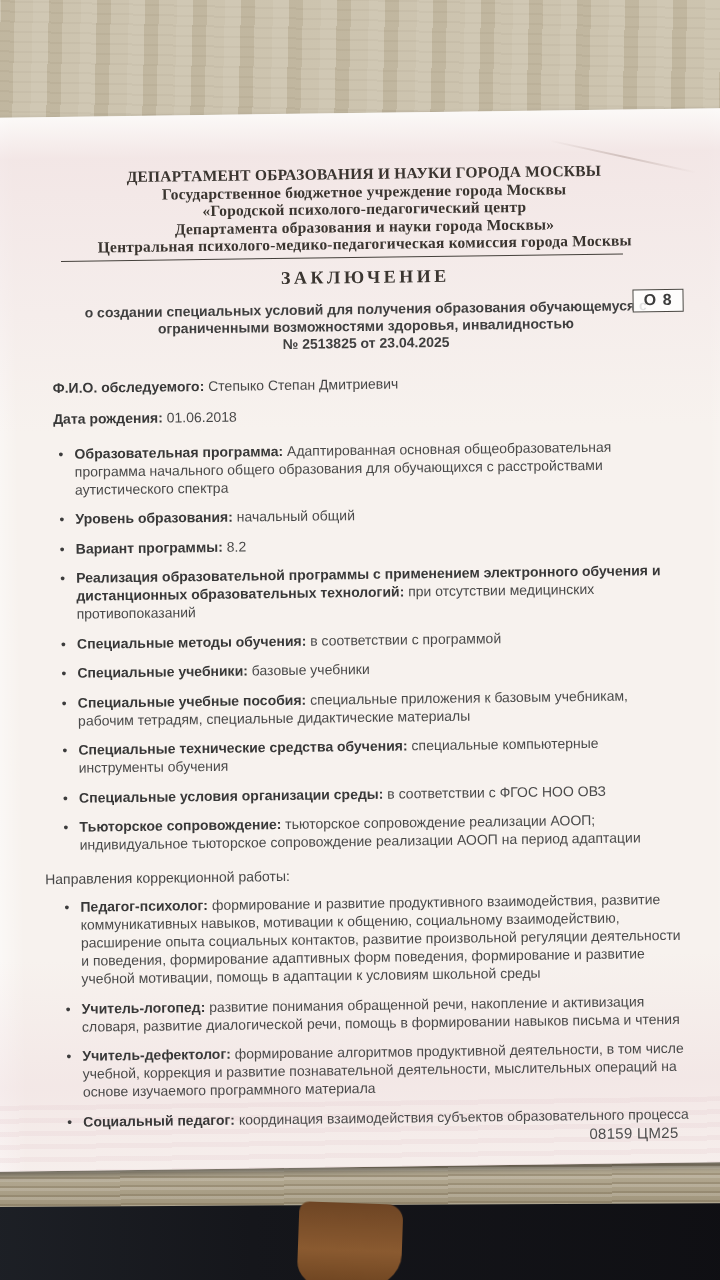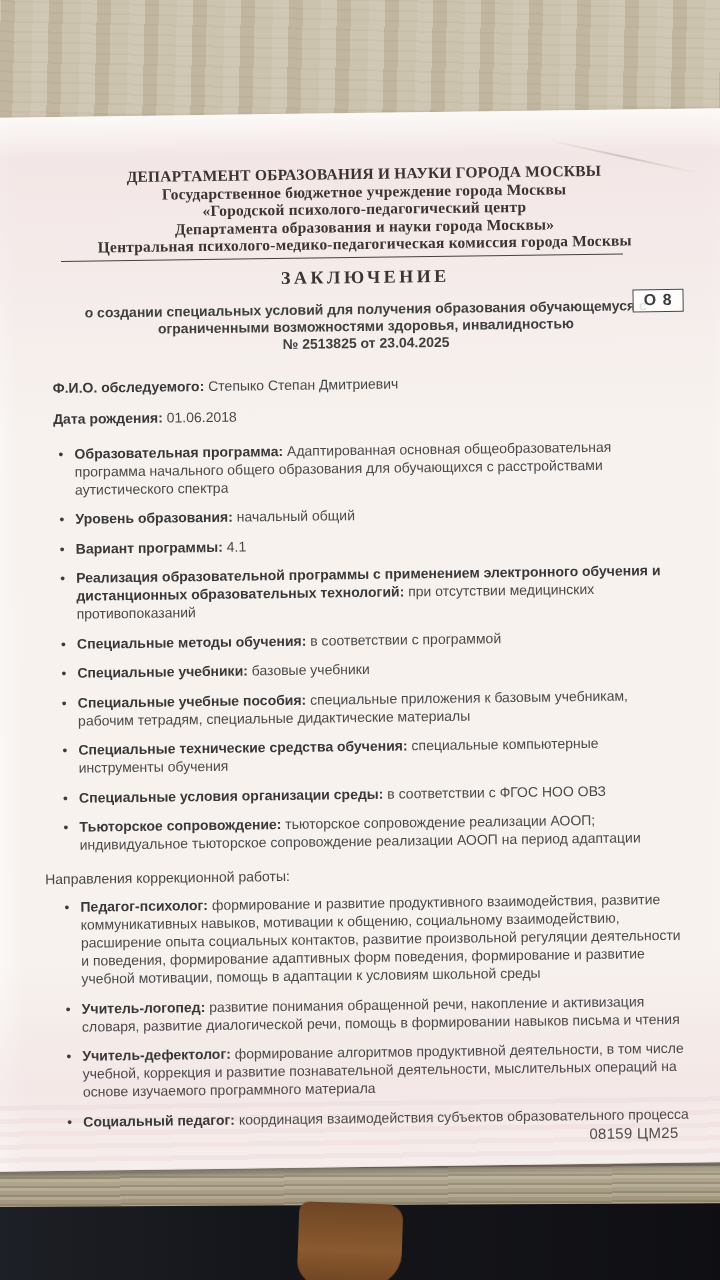--- a/index.html
+++ b/index.html
@@ -169,21 +169,21 @@
         </div>
         <div class="field">
           <span class="b">Дата рождения:</span>
           <span>01.06.2018</span>
         </div>
       </div>
 
       <ul class="blist">
         <li><span class="b">Образовательная программа:</span> <span>Адаптированная основная общеобразовательная программа начального общего образования для обучающихся с расстройствами аутистического спектра</span></li>
         <li><span class="b">Уровень образования:</span> <span>начальный общий</span></li>
-        <li><span class="b">Вариант программы:</span> <span>4.1</span></li>
+        <li><span class="b">Вариант программы:</span> <span>8.2</span></li>
         <li><span class="b">Реализация образовательной программы с применением электронного обучения и дистанционных образовательных технологий:</span> <span>при отсутствии медицинских противопоказаний</span></li>
         <li><span class="b">Специальные методы обучения:</span> <span>в соответствии с программой</span></li>
         <li><span class="b">Специальные учебники:</span> <span>базовые учебники</span></li>
         <li><span class="b">Специальные учебные пособия:</span> <span>специальные приложения к базовым учебникам, рабочим тетрадям, специальные дидактические материалы</span></li>
         <li><span class="b">Специальные технические средства обучения:</span> <span>специальные компьютерные инструменты обучения</span></li>
         <li><span class="b">Специальные условия организации среды:</span> <span>в соответствии с ФГОС НОО ОВЗ</span></li>
         <li><span class="b">Тьюторское сопровождение:</span> <span>тьюторское сопровождение реализации АООП; индивидуальное тьюторское сопровождение реализации АООП на период адаптации</span></li>
       </ul>
 
       <div class="section-heading">Направления коррекционной работы:</div>

